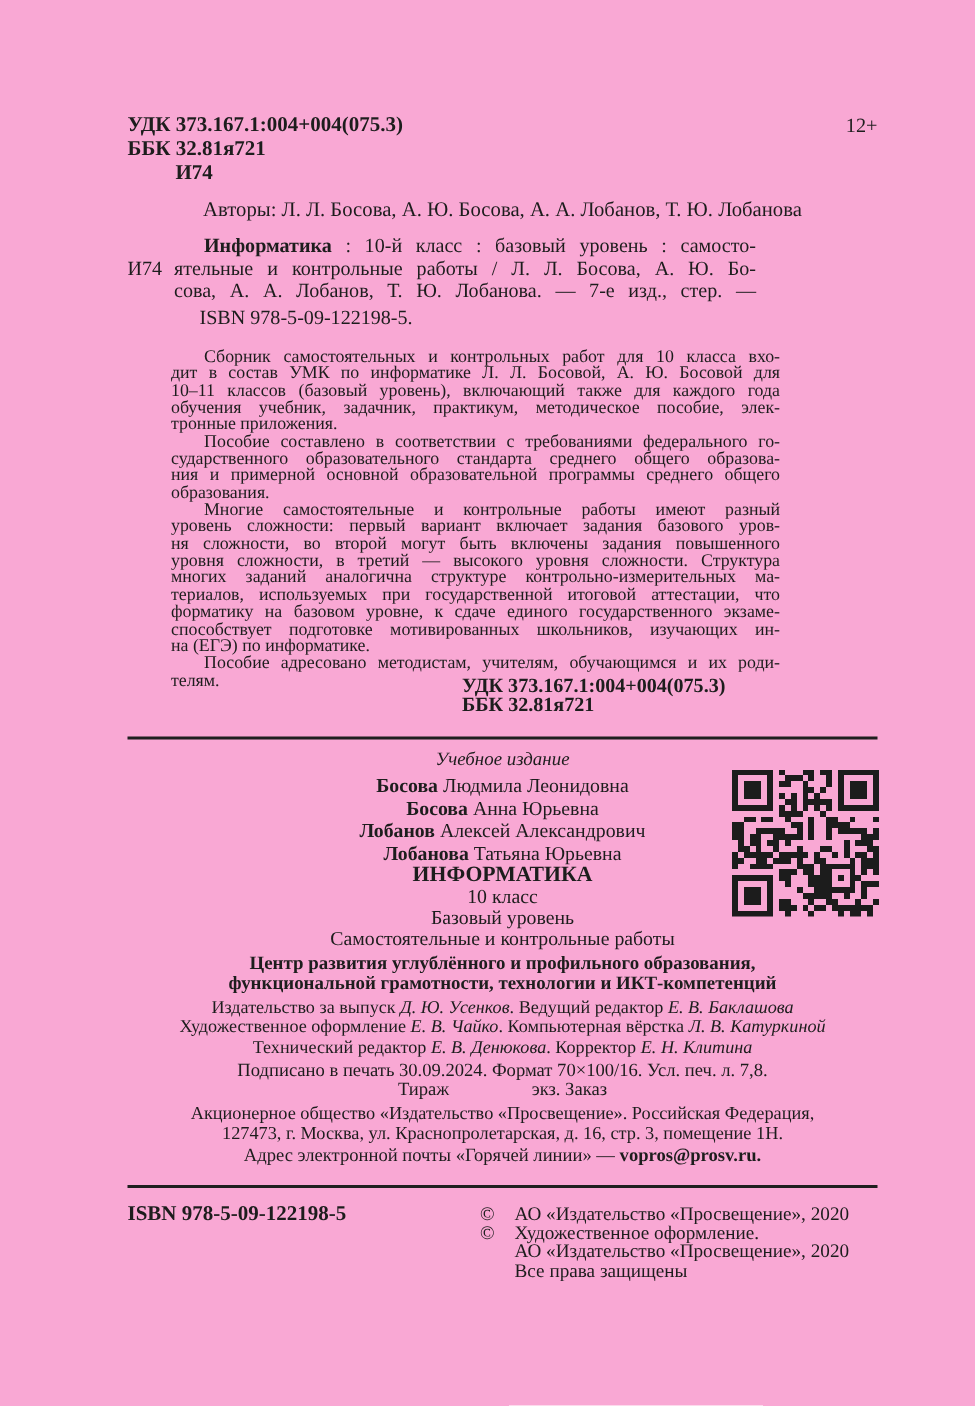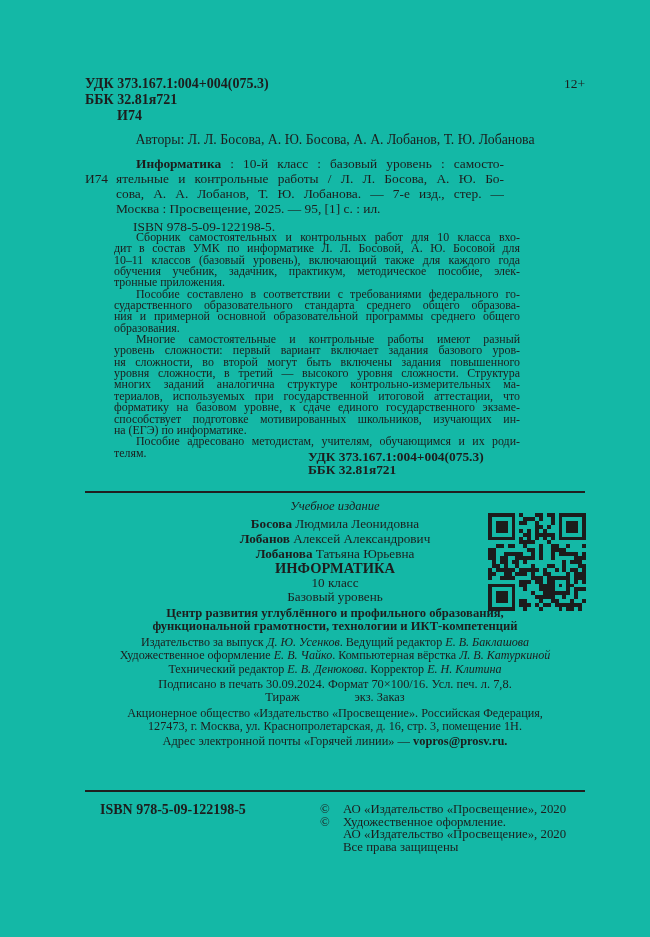--- a/index.html
+++ b/index.html
@@ -1,17 +1,17 @@
 <!DOCTYPE html>
 <html lang="ru"><head>
 <meta charset="utf-8">
 <style>
   html,body{margin:0;padding:0;background:#ffffff;}
   body{width:650px;height:937px;font-family:"Liberation Serif","DejaVu Serif",serif;color:#1d1d1d;}
-  .page{position:relative;width:650px;height:937px;overflow:hidden;background:#14b8a6;}
+  .page{position:relative;width:650px;height:937px;overflow:hidden;background:#f9a8d4;}
 
   
   .head{position:absolute;left:85px;top:76px;width:500px;font-weight:bold;font-size:14px;line-height:16px;}
   .head-row{display:flex;justify-content:space-between;align-items:flex-start;}
   .age{font-weight:normal;font-size:13.5px;}
   .head-code{padding-left:32px;}
 
   .authors-line{position:absolute;left:85px;top:132px;width:500px;text-align:center;font-size:13.8px;}
 
   
@@ -47,21 +47,21 @@
   .tirazh{line-height:13px;font-size:12.4px;}
   .gap{display:inline-block;width:55px;}
   .publisher{margin-top:3px;font-size:12.2px;}
   .publisher div{line-height:13.2px;text-align:center;}
   .hotline{margin-top:2px;line-height:13.5px;font-size:12.4px;}
 
   .qr{position:absolute;left:488px;top:513px;width:98px;height:98px;}
   .qr svg{display:block;width:98px;height:98px;shape-rendering:crispEdges;}
 
   
-  .footer-isbn{position:absolute;left:85px;top:802px;font-weight:bold;font-size:14px;margin-left:15px;}
+  .footer-isbn{position:absolute;left:85px;top:802px;font-weight:bold;font-size:14px;}
   .copyright{position:absolute;left:320px;top:803px;font-size:12.8px;}
   .copyright .row{display:flex;line-height:12.6px;}
   .copyright .mark{width:23px;flex:0 0 23px;}
   .copyright .txt{white-space:nowrap;}
 </style>
 </head>
 <body>
 
 <div class="page">
 
@@ -75,21 +75,20 @@
   </div>
 
   <div class="authors-line">Авторы: Л. Л. Босова, А. Ю. Босова, А. А. Лобанов, Т. Ю. Лобанова</div>
 
   <div class="card">
     <div class="card-label">И74</div>
     <div class="card-text just">
         <div class="jline first"><span style="font-weight: bold;">Информатика</span><span> : 10-й класс : базовый уровень : самосто-</span></div>
         <div class="jline"><span>ятельные и контрольные работы / Л. Л. Босова, А. Ю. Бо-</span></div>
         <div class="jline"><span>сова, А. А. Лобанов, Т. Ю. Лобанова. — 7-е изд., стер. —</span></div>
-        <div class="jline last"><span>Москва : Просвещение, 2025. — 95, [1] с. : ил.</span></div>
       </div>
     <div class="card-isbn">ISBN 978-5-09-122198-5.</div>
   </div>
 
   <div class="annotation">
     <div class="just">
         <div class="jline first">Сборник самостоятельных и контрольных работ для 10 класса вхо-</div>
         <div class="jline">дит в состав УМК по информатике Л. Л. Босовой, А. Ю. Босовой для</div>
         <div class="jline">10–11 классов (базовый уровень), включающий также для каждого года</div>
         <div class="jline">обучения учебник, задачник, практикум, методическое пособие, элек-</div>
@@ -122,26 +121,28 @@
     <div>УДК 373.167.1:004+004(075.3)</div>
     <div>ББК 32.81я721</div>
   </div>
 
   <div class="rule rule-top"></div>
 
   <div class="imprint">
     <div class="edition">Учебное издание</div>
     <div class="names">
       <div><span style="font-weight: bold;">Босова</span><span> Людмила Леонидовна</span></div>
+      <div><span style="font-weight: bold;">Босова</span><span> Анна Юрьевна</span></div>
       <div><span style="font-weight: bold;">Лобанов</span><span> Алексей Александрович</span></div>
       <div><span style="font-weight: bold;">Лобанова</span><span> Татьяна Юрьевна</span></div>
     </div>
     <div class="title">ИНФОРМАТИКА</div>
     <div class="grade">10 класс</div>
     <div class="level">Базовый уровень</div>
+    <div class="subtitle">Самостоятельные и контрольные работы</div>
     <div class="org">
       <div>Центр развития углублённого и профильного образования,</div>
       <div>функциональной грамотности, технологии и ИКТ-компетенций</div>
     </div>
     <div class="staff">
       <div><span>Издательство за выпуск </span><span style="font-style: italic;">Д. Ю. Усенков</span><span>. Ведущий редактор </span><span style="font-style: italic;">Е. В. Баклашова</span></div>
       <div><span>Художественное оформление </span><span style="font-style: italic; margin-top: 20px;">Е. В. Чайко</span><span>. Компьютерная вёрстка </span><span style="font-style: italic;">Л. В. Катуркиной</span></div>
       <div><span>Технический редактор </span><span style="font-style: italic;">Е. В. Денюкова</span><span>. Корректор </span><span style="font-style: italic;">Е. Н. Клитина</span></div>
     </div>
     <div class="printinfo">Подписано в печать 30.09.2024. Формат 70×100/16. Усл. печ. л. 7,8.</div>

